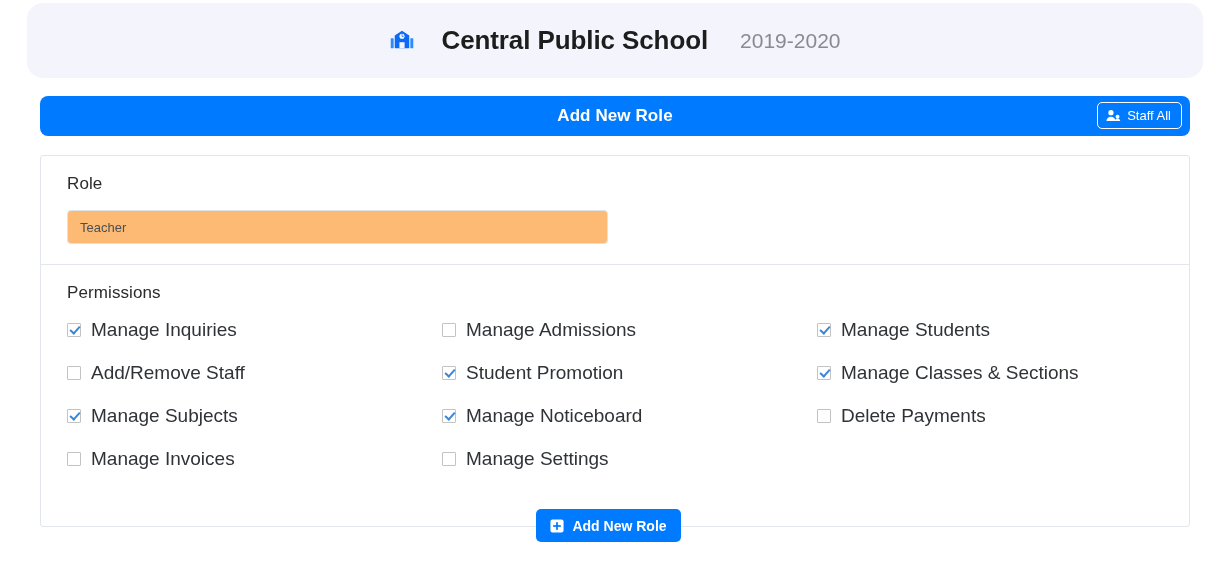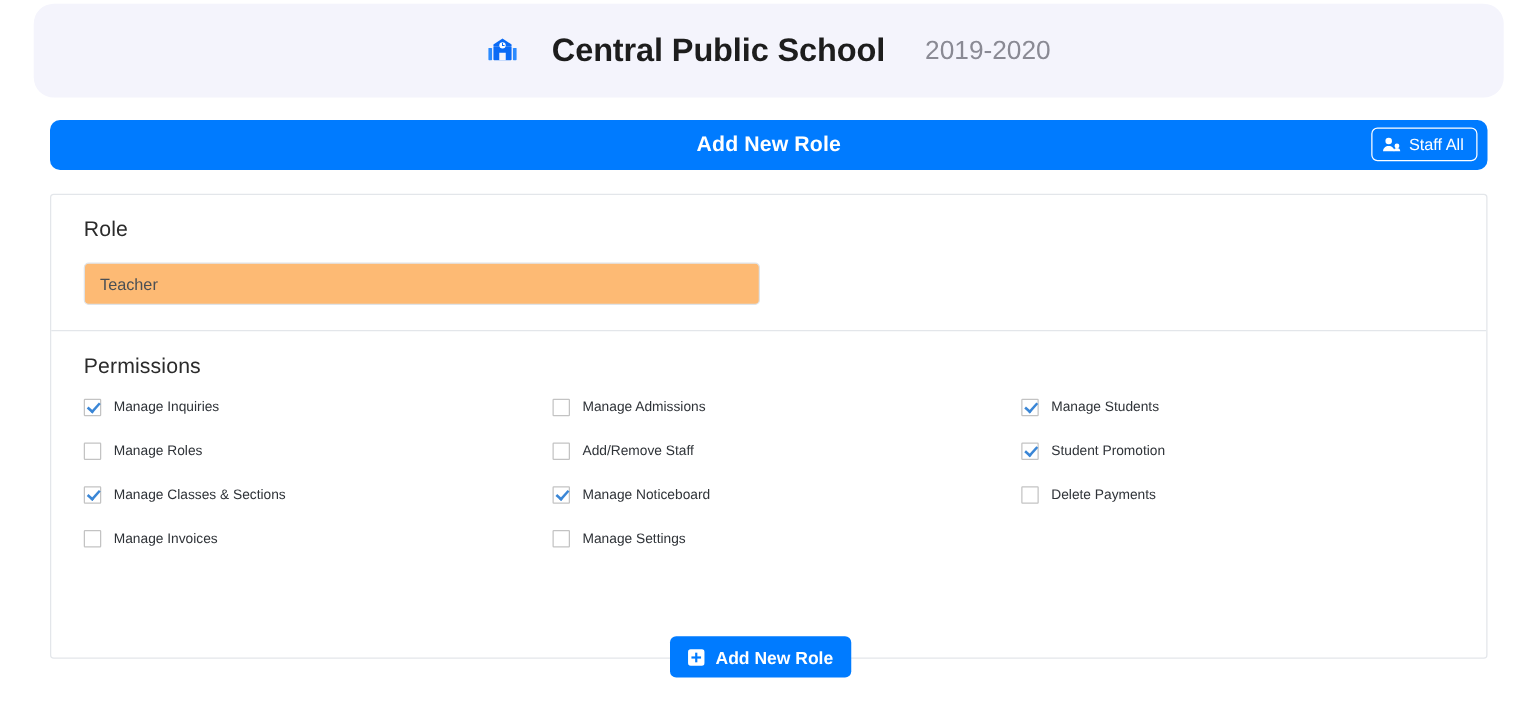--- a/index.html
+++ b/index.html
@@ -166,21 +166,21 @@
     position: absolute;
     left: 4px;
     top: 0px;
     width: 4px;
     height: 8px;
     border: solid #3a86d6;
     border-width: 0 2px 2px 0;
     transform: rotate(42deg);
   }
   .perm-label {
-    font-size: 11px;
+    font-size: 19px;
     color: #2f3338;
     font-weight: 400;
     white-space: nowrap;
     cursor: pointer;
   }
 
   
   .submit-row {
     position: absolute;
     left: 0;
@@ -264,34 +264,34 @@
         <span class="perm-check"></span>
         <span class="perm-label">Manage Admissions</span>
       </div>
       <div class="perm-item">
         <span class="perm-check checked"></span>
         <span class="perm-label">Manage Students</span>
       </div>
 
       <div class="perm-item">
         <span class="perm-check"></span>
-        <span class="perm-label">Manage Roles</span>
-      </div>
-      <div class="perm-item">
-        <span class="perm-check"></span>
         <span class="perm-label">Add/Remove Staff</span>
       </div>
       <div class="perm-item">
         <span class="perm-check checked"></span>
         <span class="perm-label">Student Promotion</span>
       </div>
 
       <div class="perm-item">
         <span class="perm-check checked"></span>
         <span class="perm-label">Manage Classes &amp; Sections</span>
+      </div>
+      <div class="perm-item">
+        <span class="perm-check checked"></span>
+        <span class="perm-label">Manage Subjects</span>
       </div>
       <div class="perm-item">
         <span class="perm-check checked"></span>
         <span class="perm-label">Manage Noticeboard</span>
       </div>
 
       <div class="perm-item">
         <span class="perm-check"></span>
         <span class="perm-label">Delete Payments</span>
       </div>

